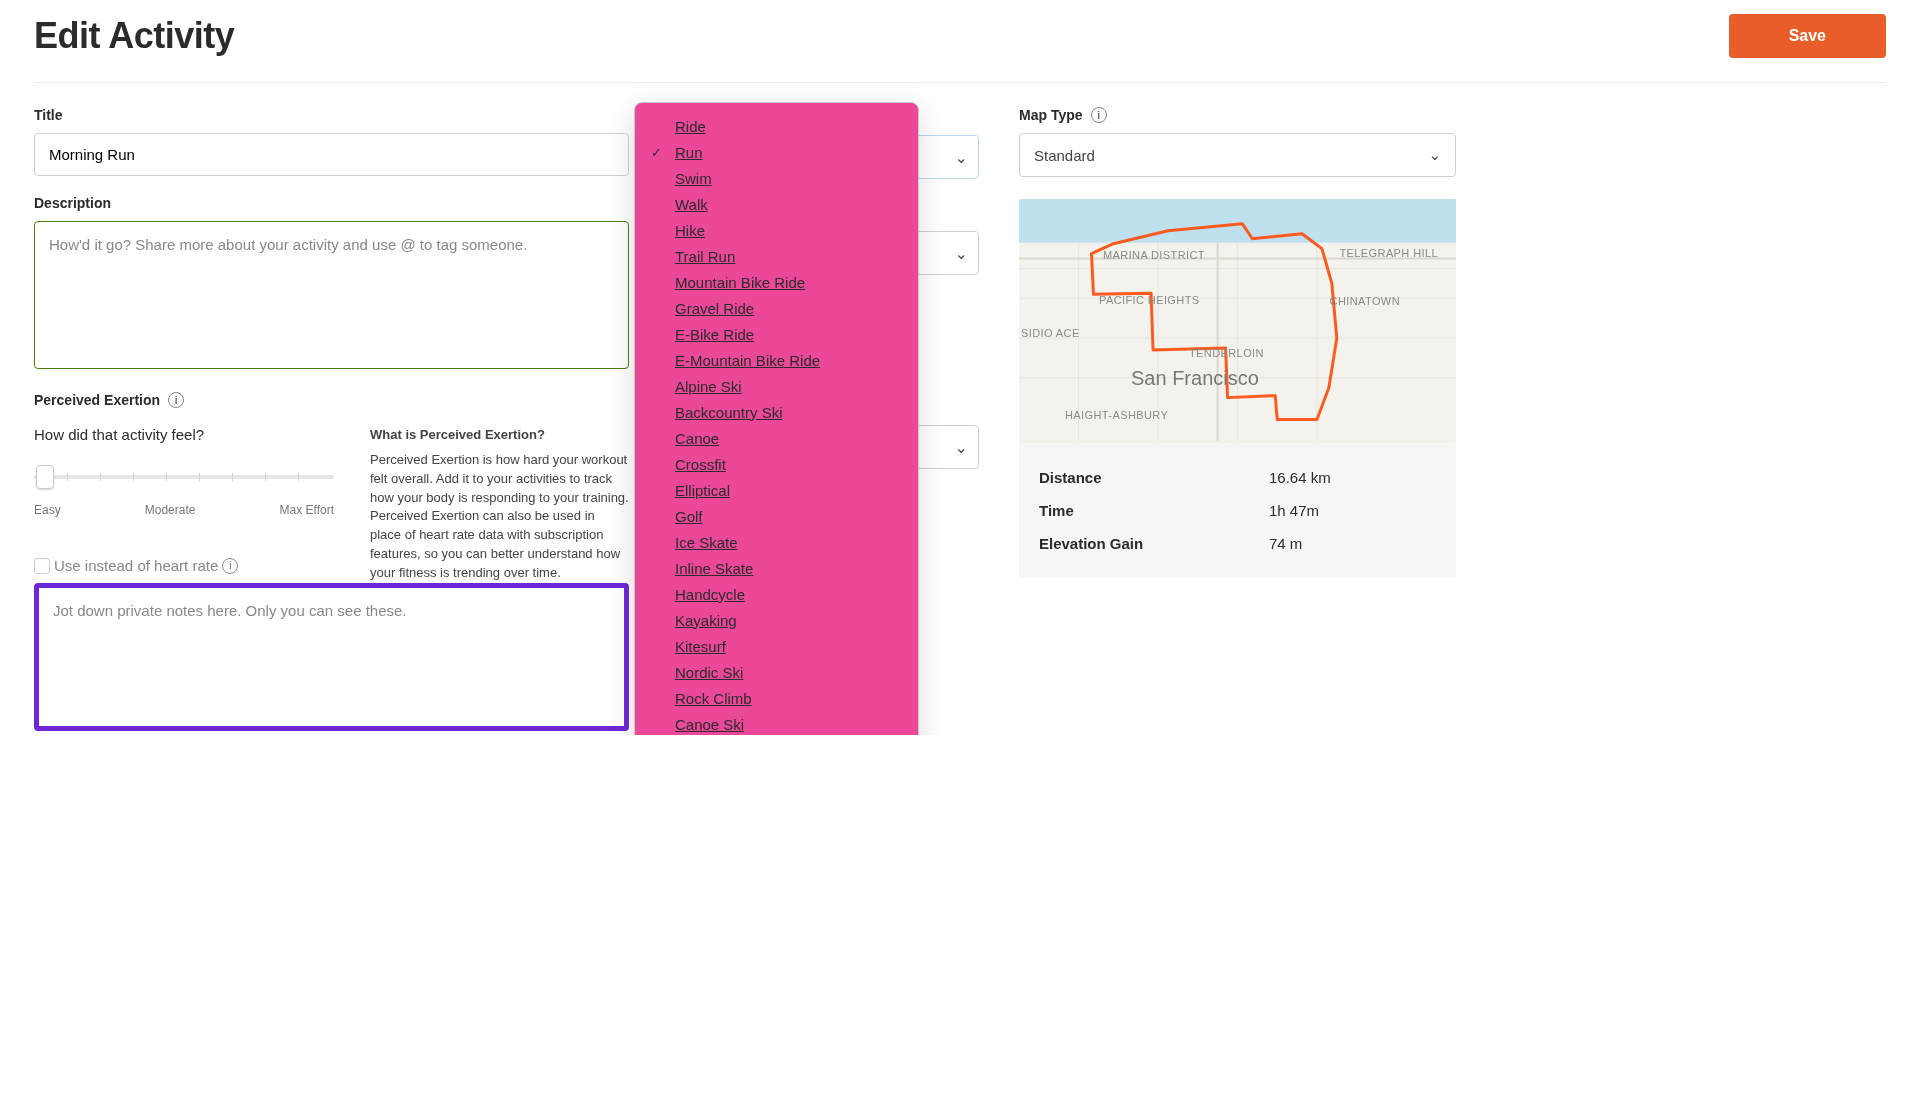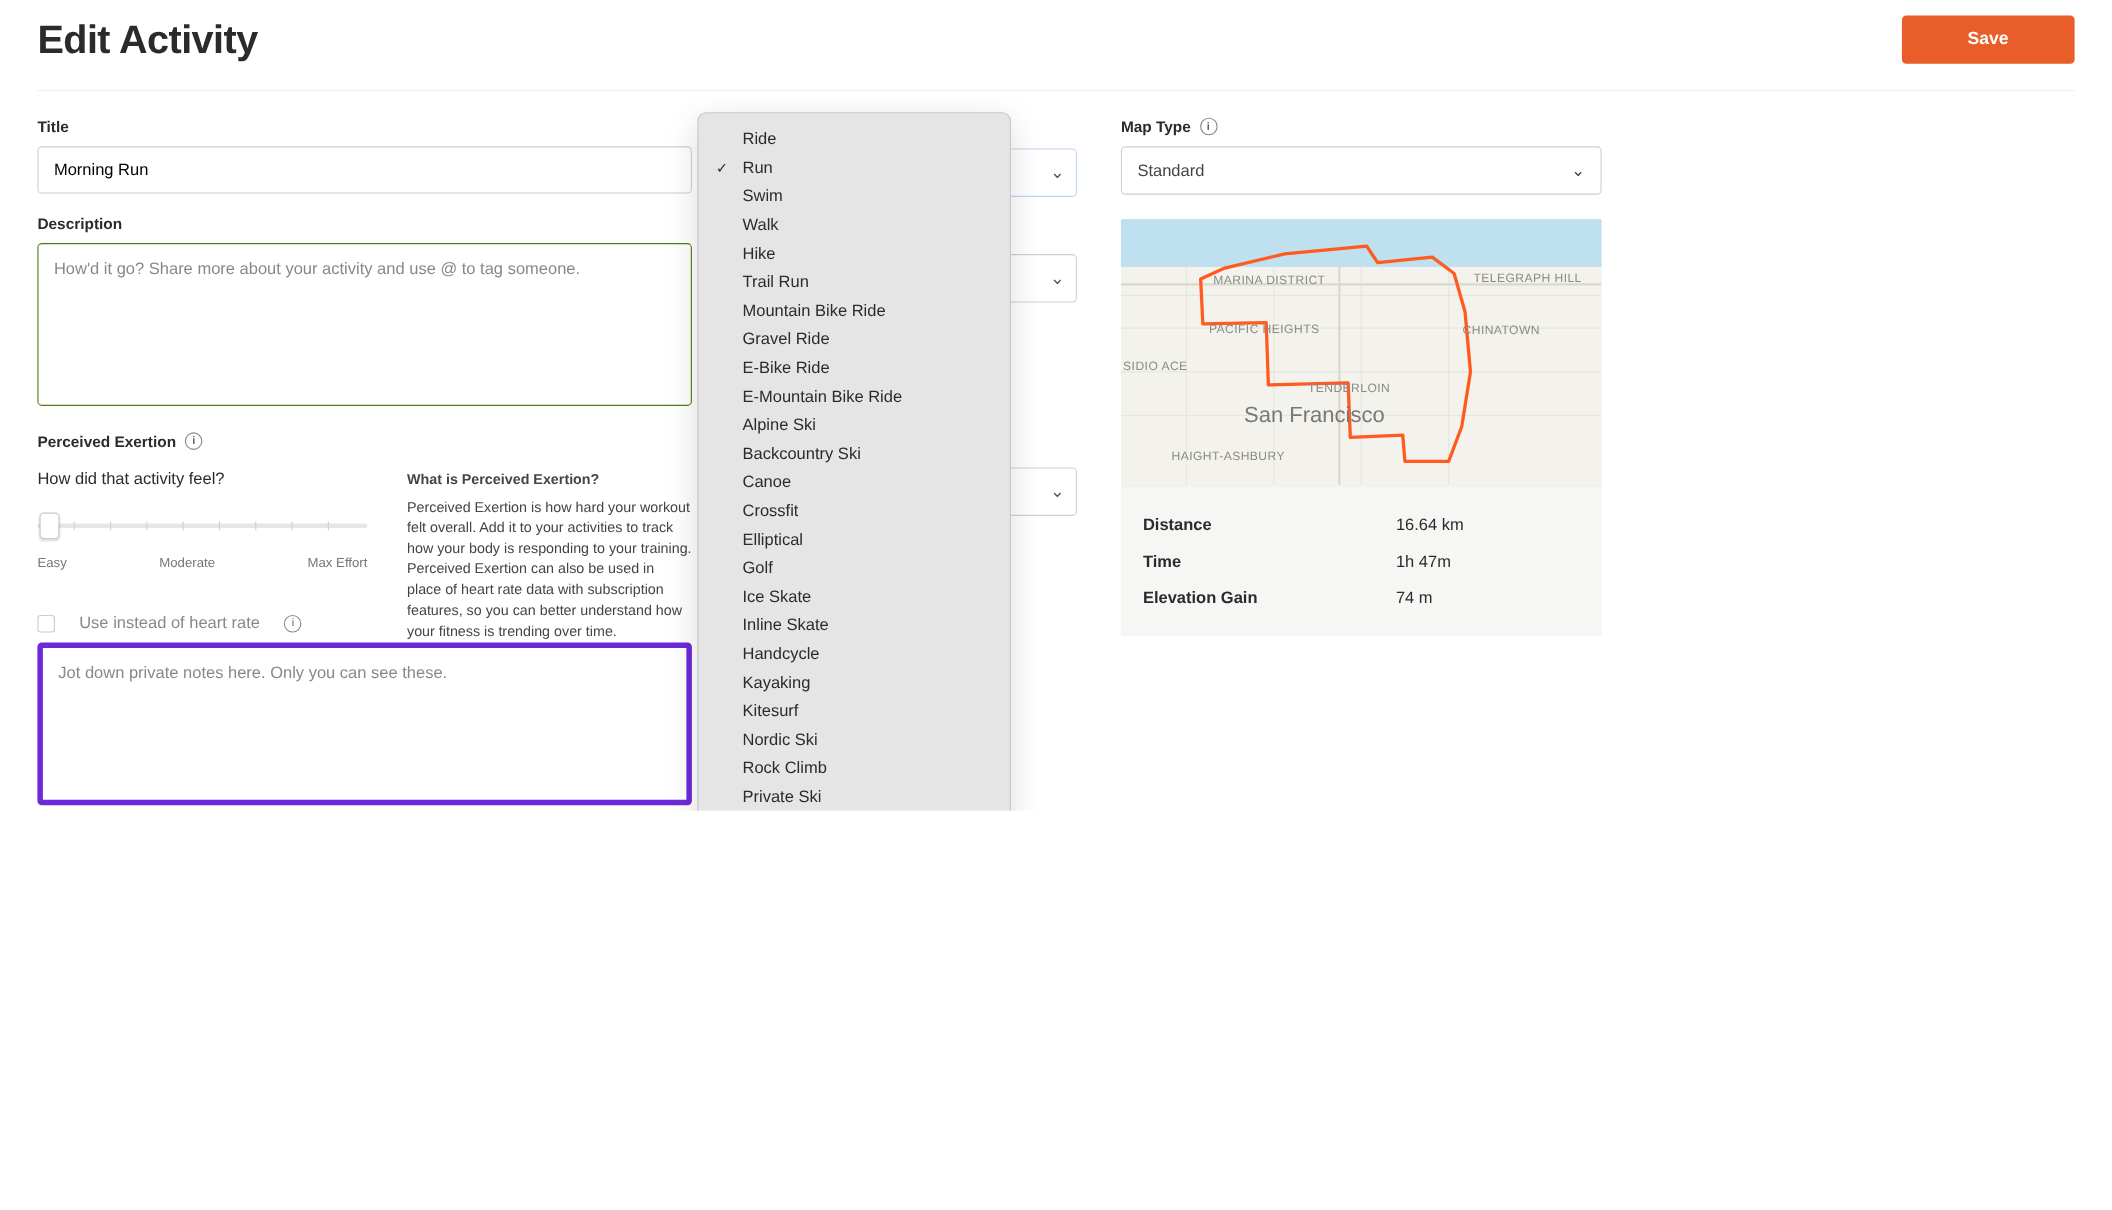--- a/index.html
+++ b/index.html
@@ -100,21 +100,21 @@
     background: #fff;
     border: 1px solid #ccc;
     border-radius: 4px;
     box-shadow: 0 1px 2px rgba(0,0,0,0.15);
   }
   .slider-labels {
     display: flex; justify-content: space-between;
     font-size: 12px; color: #777; margin-top: 10px;
   }
   .checkbox-row {
-    display: flex; align-items: center; gap: 22px;
+    display: flex; align-items: center; gap: 4px;
     margin-top: 40px; font-size: 15px; color: #888;
   }
   .checkbox-box {
     width: 16px; height: 16px; border: 1px solid #ccc; border-radius: 3px;
   }
   .pe-right { flex: 1; font-size: 13px; color: #444; line-height: 1.45; }
   .pe-right-title { font-weight: 600; margin-bottom: 6px; font-size: 13px;}
 
   .private-textarea {
     width: 100%;
@@ -137,26 +137,27 @@
     padding: 0 10px;
   }
   .mid-select.plain { border-color:#d0d0d0; }
   .mid-select .chev { color:#555; }
 
   
   .sport-dropdown {
     position: absolute;
     top: -5px; left: -35px;
     width: 285px;
-    background: #e5e5e5;
+    background: #ec4899;
     border: 1px solid #c7c7c7;
     border-radius: 8px;
     padding: 10px 0;
     box-shadow: 0 8px 30px rgba(0,0,0,0.14);
     z-index: 50;
+    text-decoration: underline;
   }
   .sport-item {
     display: flex; align-items: center;
     padding: 4.5px 20px 4.5px 40px;
     font-size: 15px;
     position: relative;
     cursor: pointer;
   }
   .sport-item .check {
     position: absolute; left: 16px; font-size: 13px;
@@ -329,21 +330,21 @@
           <div class="sport-item">
             <span>Kitesurf</span>
           </div>
           <div class="sport-item">
             <span>Nordic Ski</span>
           </div>
           <div class="sport-item">
             <span>Rock Climb</span>
           </div>
           <div class="sport-item">
-            <span>Private Ski</span>
+            <span>Canoe Ski</span>
           </div>
           <div class="sport-item">
             <span>Rowing</span>
           </div>
         </div>
     </div>
 
     <div class="col-right">
       <div class="field-label">
         <span>Map Type</span>

